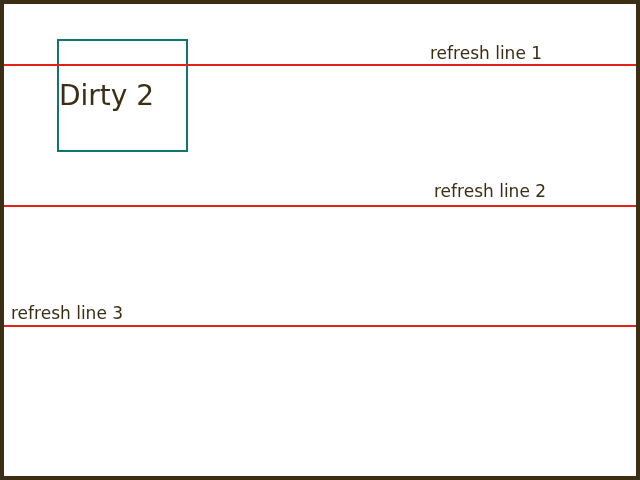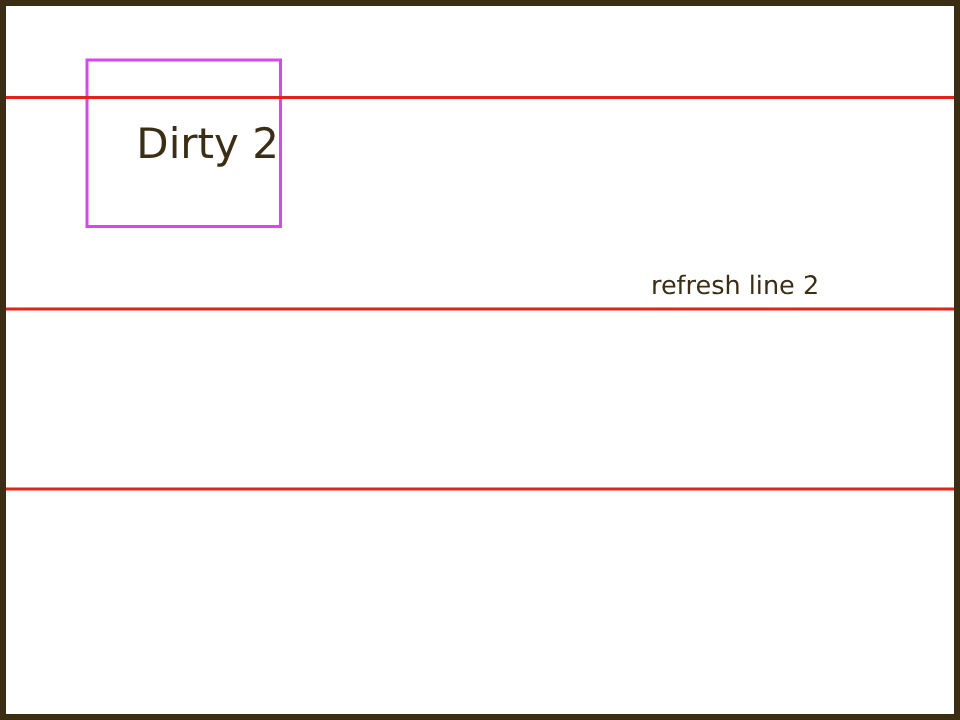--- a/index.html
+++ b/index.html
@@ -14,25 +14,25 @@
     height: 480px;
     box-sizing: border-box;
     border: 4px solid #3b2e15;
     background: #ffffff;
     overflow: hidden;
   }
   
   .dirty-box {
     position: absolute;
     box-sizing: border-box;
-    border: 2px solid #d946ef;
+    border: 2px solid #0f766e;
     background: transparent;
     display: flex;
     align-items: center;
-    justify-content: flex-end;
+    justify-content: flex-start;
     z-index: 1;
   }
   .dirty-box .dirty-label {
     color: #3b2e15;
     font-size: 28px;
     line-height: 1;
     white-space: nowrap;
   }
   .dirty-box-2 { left: 53px; top: 35px;  width: 131px; height: 113px; }
   .dirty-box-1 { left: 396px; top: 258px; width: 150px; height: 125px; }
@@ -66,19 +66,21 @@
 </head>
 <body>
 
 <div class="canvas">
 
   <div class="dirty-box dirty-box-2">
     <span class="dirty-label">Dirty 2</span>
   </div>
 
 
+  <span class="refresh-label refresh-label-1">refresh line 1</span>
   <span class="refresh-label refresh-label-2">refresh line 2</span>
+  <span class="refresh-label refresh-label-3">refresh line 3</span>
 
   <div class="refresh-line refresh-line-1"></div>
   <div class="refresh-line refresh-line-2"></div>
   <div class="refresh-line refresh-line-3"></div>
 
 </div>
 
 </body></html>

